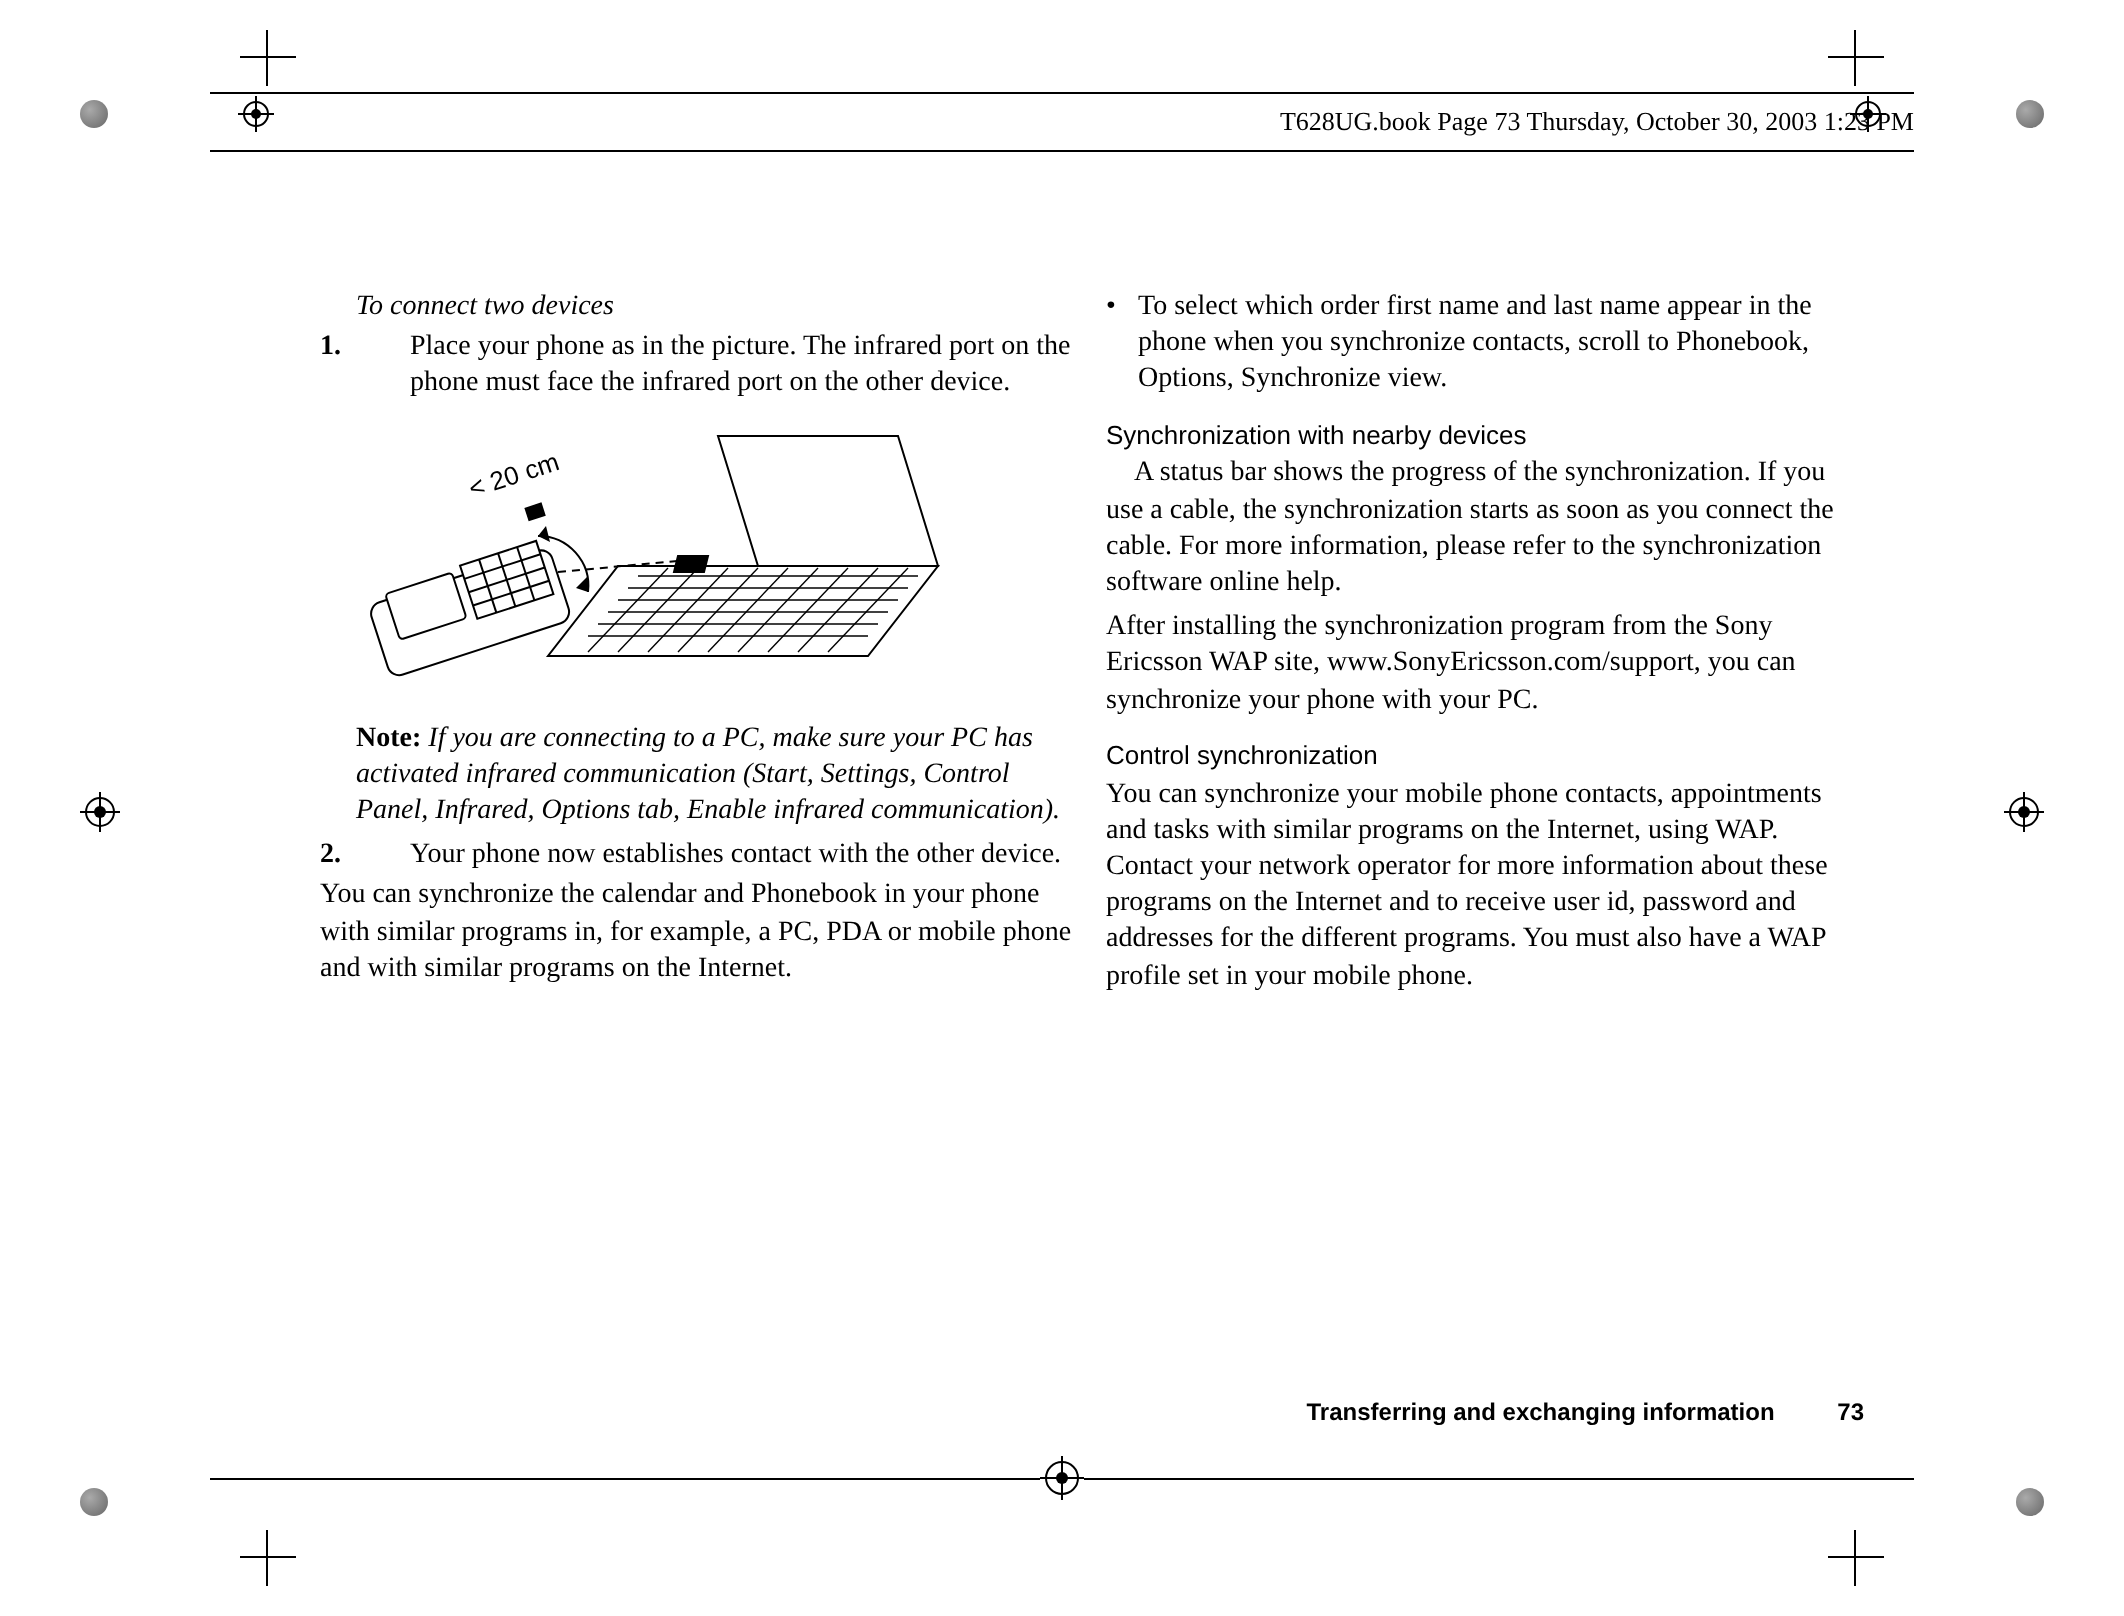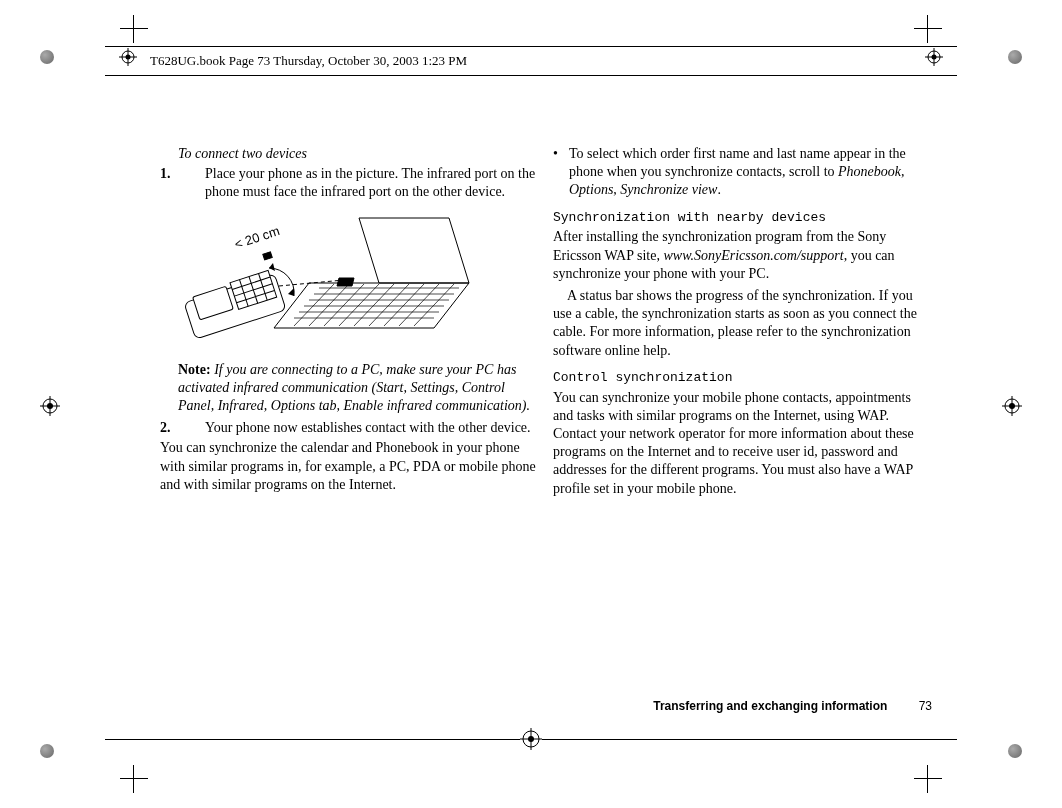--- a/index.html
+++ b/index.html
@@ -51,20 +51,21 @@
     top: 46px;
     left: 105px;
     right: 105px;
     height: 28px;
     border-top: 1px solid #000;
     border-bottom: 1px solid #000;
     display: flex;
     align-items: center;
     padding-left: 45px;
     font-size: 13px;
+    justify-content: flex-end;
   }
   .reg-mark {
     position: absolute;
     width: 18px; height: 18px;
     top: 48px;
   }
   .reg-mark.left { left: 119px; }
   .reg-mark.right { right: 119px; }
   .reg-mark svg { width: 18px; height: 18px; }
 
@@ -143,43 +144,43 @@
   }
   .note .label { font-weight: bold; }
   .note .txt { font-style: italic; }
   .h2 {
     font-family: Arial, Helvetica, sans-serif;
     font-weight: bold;
     font-size: 14px;
     margin: 12px 0 2px 0;
   }
   .h3 {
-    font-family: Liberation Mono, monospace;
+    font-family: Liberation Sans, sans-serif;
     font-size: 13px;
     margin: 10px 0 2px 0;
   }
   .p { margin: 0 0 4px 0; }
   .p.indent { text-indent: 14px; }
   .bullet {
     display: flex;
     margin-bottom: 2px;
   }
   .bullet .dot { min-width: 16px; }
   .bullet .body { flex: 1; }
-  .ital { font-style: italic; }
+  .ital { }
 
   .footer {
     position: absolute;
     right: 130px;
     bottom: 95px;
     font-family: Arial, Helvetica, sans-serif;
     font-size: 12px;
   }
   .footer .title { font-weight: bold; }
-  .footer .num { font-weight: normal; margin-left: 28px; }
+  .footer .num { font-weight: bold; margin-left: 28px; }
 </style>
 </head>
 <body>
 
 <div class="page">
 
   <div class="gray-dot tl"></div>
   <div class="gray-dot tr"></div>
   <div class="gray-dot bl"></div>
   <div class="gray-dot br"></div>
@@ -323,24 +324,24 @@
 
     <div class="col">
       <div class="bullet">
         <span class="dot">•</span>
         <span class="body">
           <span>To select which order first name and last name appear in the phone when you synchronize contacts, scroll to </span><span class="ital">Phonebook</span><span>, </span><span class="ital">Options</span><span>, </span><span class="ital">Synchronize view</span><span>.</span>
         </span>
       </div>
 
       <div class="h3">Synchronization with nearby devices</div>
+      <p class="p indent">A status bar shows the progress of the synchronization. If you use a cable, the synchronization starts as soon as you connect the cable. For more information, please refer to the synchronization software online help.</p>
       <p class="p">
         <span>After installing the synchronization program from the Sony Ericsson WAP site, </span><span class="ital">www.SonyEricsson.com/support</span><span>, you can synchronize your phone with your PC.</span>
       </p>
-      <p class="p indent">A status bar shows the progress of the synchronization. If you use a cable, the synchronization starts as soon as you connect the cable. For more information, please refer to the synchronization software online help.</p>
 
       <div class="h3">Control synchronization</div>
       <p class="p">You can synchronize your mobile phone contacts, appointments and tasks with similar programs on the Internet, using WAP. Contact your network operator for more information about these programs on the Internet and to receive user id, password and addresses for the different programs. You must also have a WAP profile set in your mobile phone.</p>
     </div>
   </div>
 
   <div class="footer">
     <span class="title">Transferring and exchanging information</span>
     <span class="num">73</span>
   </div>

